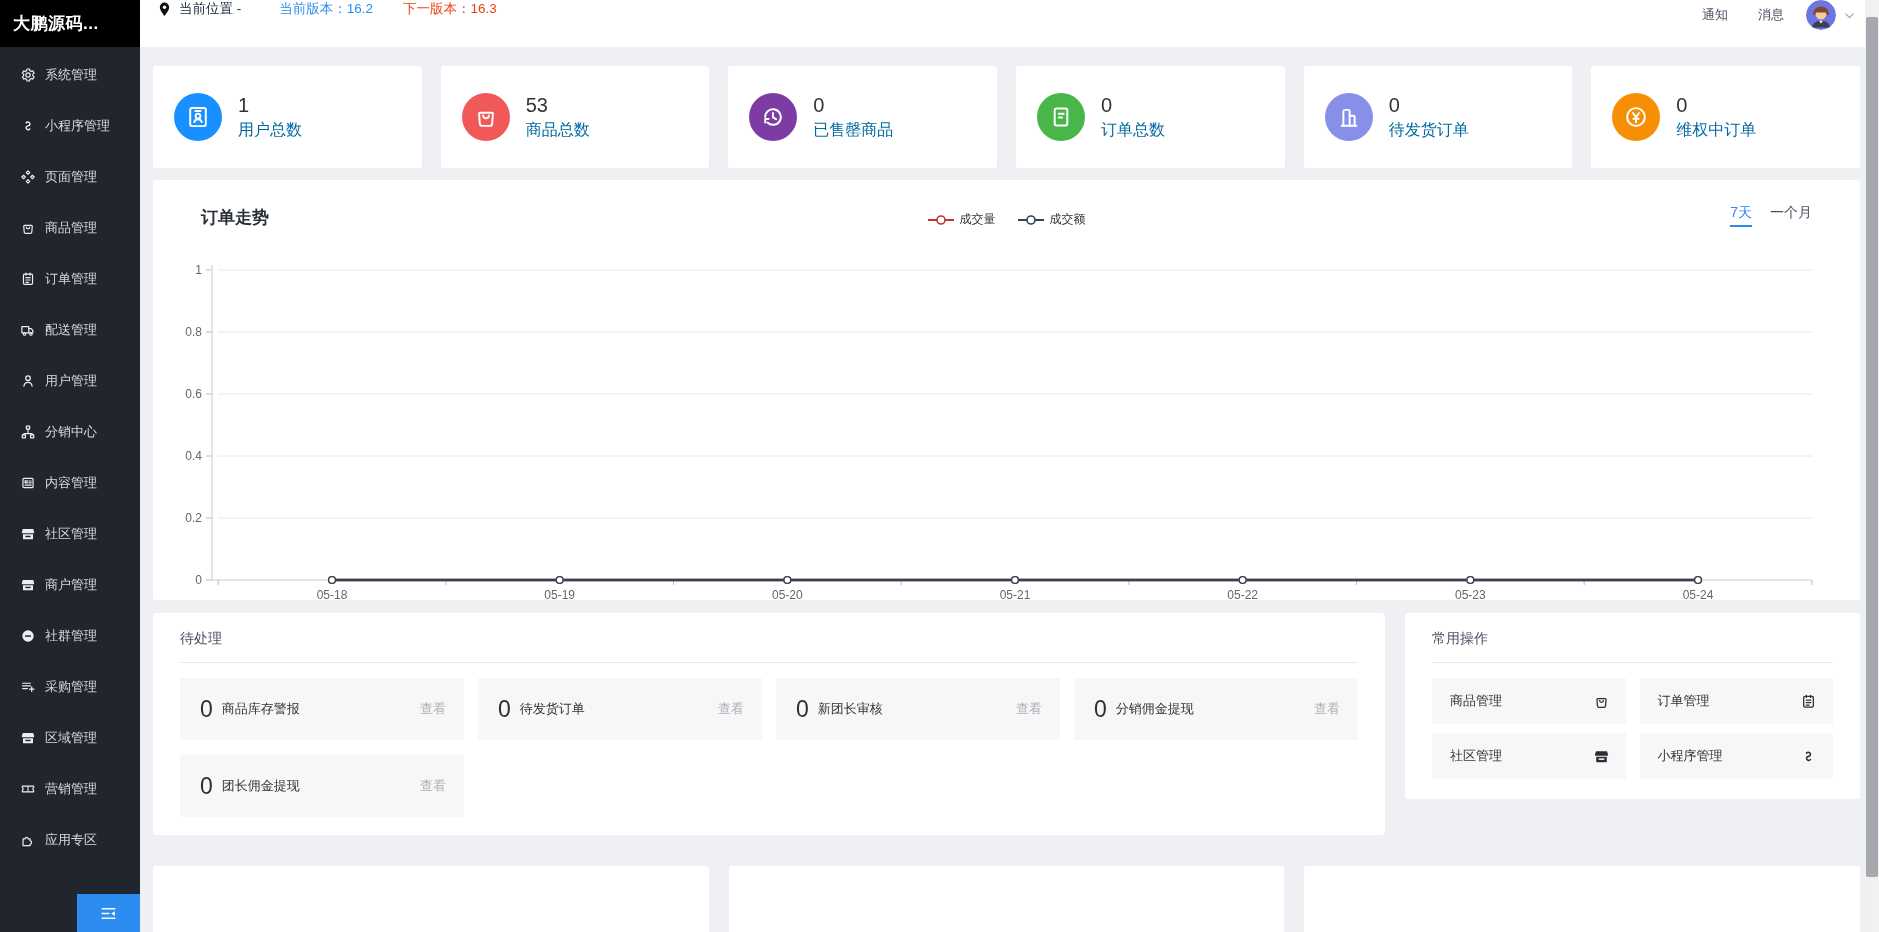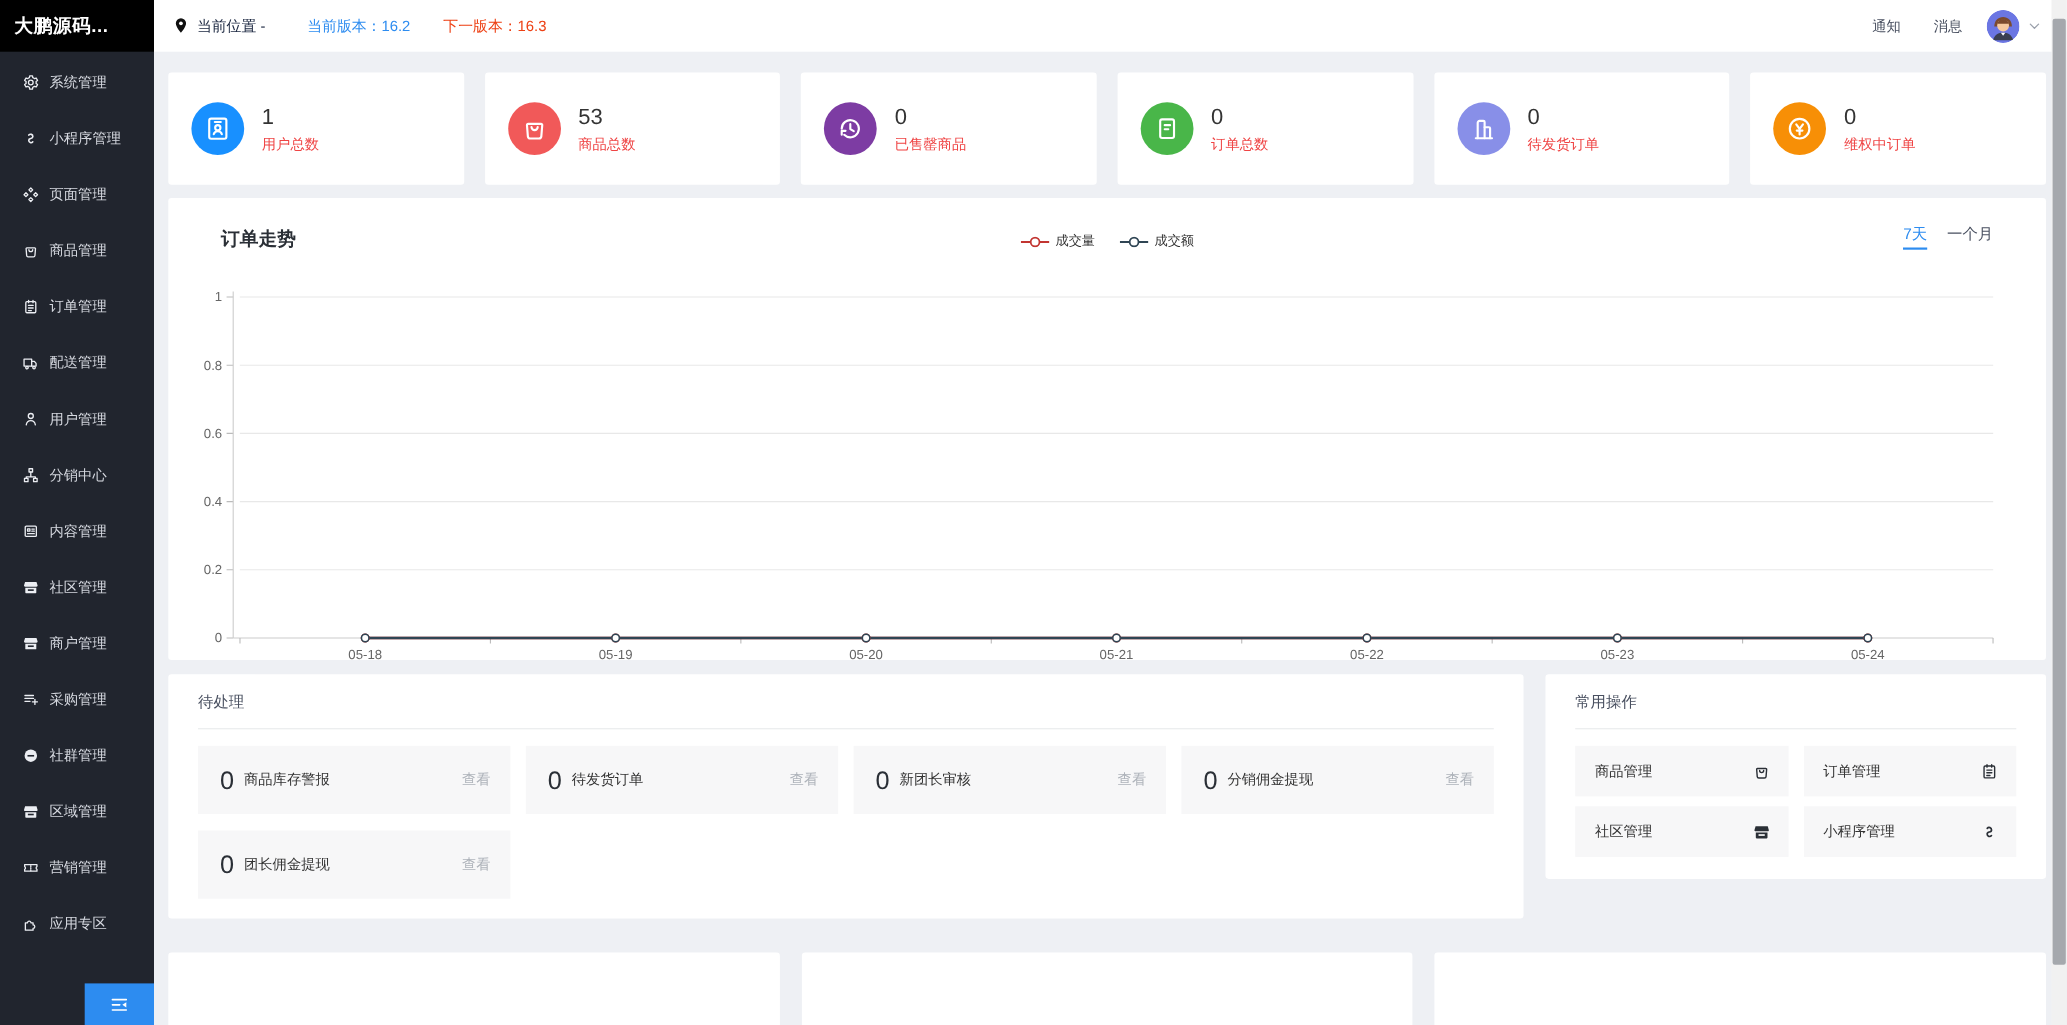--- a/index.html
+++ b/index.html
@@ -13,42 +13,42 @@
   .logo { height:47px; background:#000; color:#fff; font-weight:bold; font-size:17px;
           line-height:47px; padding-left:13px; letter-spacing:.5px; white-space:nowrap; overflow:hidden; }
   .nav { padding-top:2px; }
   .nav-item { height:51px; display:flex; align-items:center; padding-left:20px;
               color:#d6d9e0; font-size:13px; cursor:pointer; }
   .nav-item .ic { width:16px; height:16px; margin-right:9px; display:inline-flex; color:#eceef3; flex:0 0 16px; }
   .collapse-btn { position:absolute; right:0; bottom:0; width:63px; height:38px; background:#2d8cf0;
                   border:none; display:flex; align-items:center; justify-content:center; cursor:pointer; }
   
   .topbar { position:absolute; left:140px; top:0; right:0; height:47px; background:#fff;
-            display:flex; align-items:center; padding:0 22px 0 16px; z-index:10; }
+            display:flex; align-items:flex-start; padding:0 22px 0 16px; z-index:10; }
   .loc { display:flex; align-items:center; font-size:13.5px; color:#17233d; }
   .loc .ic { width:17px; height:17px; margin-right:6px; display:inline-flex; }
   .ver-cur { margin-left:38px; font-size:13.5px; color:#2d8cf0; }
   .ver-next { margin-left:30px; font-size:13.5px; color:#ed4014; }
   .topbar-right { margin-left:auto; display:flex; align-items:center; }
   .tb-link { font-size:13px; color:#495060; cursor:pointer; }
   .tb-link + .tb-link { margin-left:30px; }
   .avatar-wrap { margin-left:22px; display:flex; align-items:center; cursor:pointer; }
   .avatar { width:30px; height:30px; border-radius:50%; overflow:hidden; display:inline-flex; }
   .avatar-wrap .chev { margin-left:6px; color:#9aa0ab; display:inline-flex; }
   
   .main { position:absolute; left:140px; top:47px; right:0; bottom:0; padding:19px 19px 0 13px; }
   .card { background:#fff; border-radius:3px; }
   
   .stats { display:flex; gap:19px; }
   .stat-card { flex:1; height:102px; display:flex; align-items:center; padding-left:21px; }
   .stat-circle { width:48px; height:48px; border-radius:50%; display:flex; align-items:center;
                  justify-content:center; color:#fff; flex:0 0 48px; }
   .stat-texts { margin-left:16px; }
   .stat-num { font-size:20px; color:#333; line-height:24px; }
-  .stat-label { font-size:13px; color:#ef4444; margin-top:3px; }
+  .stat-label { font-size:16px; color:#0369a1; margin-top:3px; }
   
   .chart-card { margin-top:12px; height:420px; position:relative; }
   .chart-title { position:absolute; left:48px; top:26px; font-size:17px; font-weight:bold; color:#2a2f36; }
   .chart-legend { position:absolute; left:0; right:0; top:31px; display:flex; justify-content:center; gap:22px; }
   .legend-item { display:flex; align-items:center; gap:6px; font-size:12px; color:#333; cursor:pointer; }
   .range-tabs { position:absolute; right:48px; top:24px; font-size:14px; }
   .range-tab { color:#495060; margin-left:18px; cursor:pointer; padding-bottom:5px; }
   .range-tab.active { color:#2d8cf0; border-bottom:2px solid #2d8cf0; }
   #trend-chart { position:absolute; left:0; top:62px; }
   
@@ -184,34 +184,34 @@
             <path fill="currentColor" stroke="none" d="M4.2 4.5h15.6l1.4 4.6c.3 1-.5 1.9-1.5 1.9H4.3c-1 0-1.8-.9-1.5-1.9Z"></path>
             <path fill="currentColor" stroke="none" d="M4.5 12.5h15V19a1 1 0 0 1-1 1h-13a1 1 0 0 1-1-1Z"></path>
             <rect fill="#21252e" x="8" y="14.6" width="8" height="2.2" stroke="none"></rect>
           </svg>
         </span>
         <span>商户管理</span>
       </div>
       <div class="nav-item">
         <span class="ic">
           <svg width="16" height="16" viewBox="0 0 24 24" fill="none" stroke="currentColor" stroke-width="1.8" stroke-linecap="round" stroke-linejoin="round">
+            <circle cx="12" cy="12" r="8.5" fill="currentColor" stroke="none"></circle>
+            <rect fill="#21252e" x="7.5" y="11" width="9" height="2.2" stroke="none"></rect>
+          </svg>
+        </span>
+        <span>社群管理</span>
+      </div>
+      <div class="nav-item">
+        <span class="ic">
+          <svg width="16" height="16" viewBox="0 0 24 24" fill="none" stroke="currentColor" stroke-width="1.8" stroke-linecap="round" stroke-linejoin="round">
             <path d="M4 6.4h11.6M4 10.4h11.6M4 14.4h7"></path>
             <path d="M17.6 11.6v7M14.1 15.1h7"></path>
           </svg>
         </span>
         <span>采购管理</span>
-      </div>
-      <div class="nav-item">
-        <span class="ic">
-          <svg width="16" height="16" viewBox="0 0 24 24" fill="none" stroke="currentColor" stroke-width="1.8" stroke-linecap="round" stroke-linejoin="round">
-            <circle cx="12" cy="12" r="8.5" fill="currentColor" stroke="none"></circle>
-            <rect fill="#21252e" x="7.5" y="11" width="9" height="2.2" stroke="none"></rect>
-          </svg>
-        </span>
-        <span>社群管理</span>
       </div>
       <div class="nav-item">
         <span class="ic">
           <svg width="16" height="16" viewBox="0 0 24 24" fill="none" stroke="currentColor" stroke-width="1.8" stroke-linecap="round" stroke-linejoin="round">
             <path fill="currentColor" stroke="none" d="M4.2 4.5h15.6l1.4 4.6c.3 1-.5 1.9-1.5 1.9H4.3c-1 0-1.8-.9-1.5-1.9Z"></path>
             <path fill="currentColor" stroke="none" d="M4.5 12.5h15V19a1 1 0 0 1-1 1h-13a1 1 0 0 1-1-1Z"></path>
             <rect fill="#21252e" x="8" y="14.6" width="8" height="2.2" stroke="none"></rect>
           </svg>
         </span>
         <span>区域管理</span>

